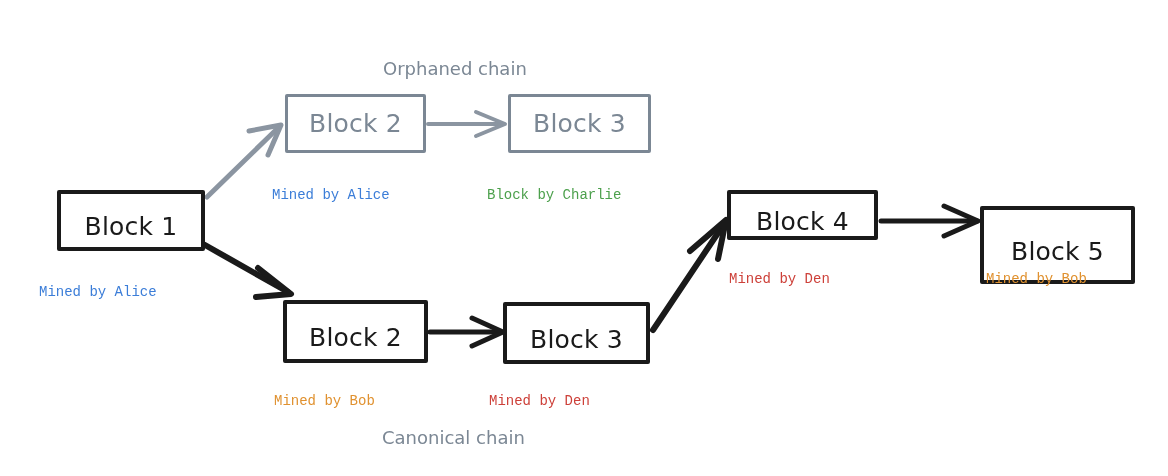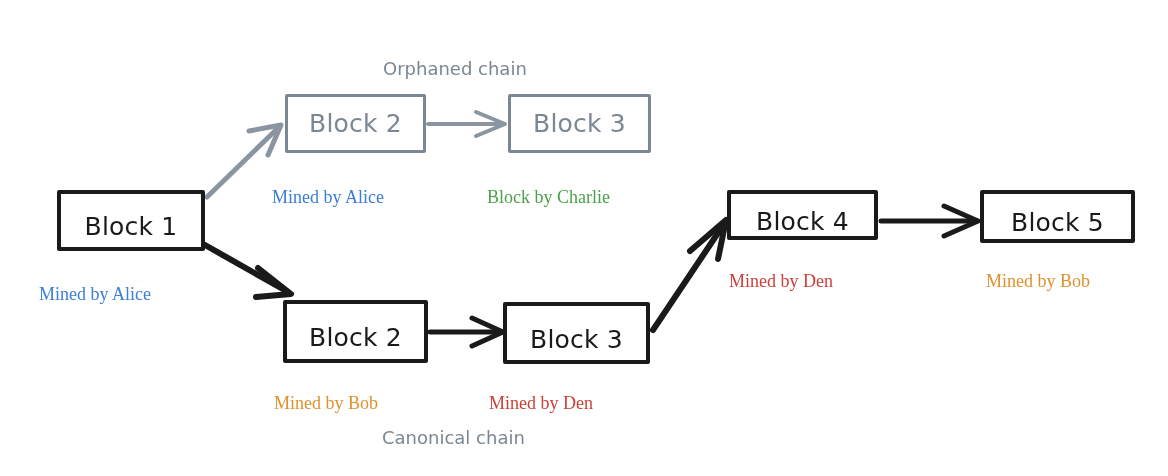--- a/index.html
+++ b/index.html
@@ -50,22 +50,22 @@
     margin-top: 12px;
   }
   .block.ghost {
     border: 3px solid #7b8794;
   }
   .block.ghost .block-label {
     color: #7b8794;
   }
   .miner {
     position: absolute;
-    font-family: Liberation Serif, serif;
-    font-size: 18px;
+    font-family: Liberation Mono, monospace;
+    font-size: 14px;
     line-height: 1;
     white-space: nowrap;
     z-index: 3;
   }
   .chain-caption {
     position: absolute;
     font-family: "DejaVu Sans", sans-serif;
     font-size: 18px;
     line-height: 1;
     white-space: nowrap;
@@ -128,21 +128,21 @@
   </div>
 
   <div class="block solid" style="left: 503px; top: 302px; width: 147px; height: 62px;">
     <span class="block-label">Block 3</span>
   </div>
 
   <div class="block solid" style="left: 727px; top: 190px; width: 151px; height: 50px;">
     <span class="block-label">Block 4</span>
   </div>
 
-  <div class="block solid" style="left: 980px; top: 190px; width: 155px; height: 53px;">
+  <div class="block solid" style="left: 980px; top: 206px; width: 155px; height: 78px;">
     <span class="block-label">Block 5</span>
   </div>
 
   <div class="miner" style="left: 39px; top: 285px; color: rgb(59, 125, 216);">Mined by Alice</div>
   <div class="miner" style="left: 272px; top: 188px; color: rgb(59, 125, 216);">Mined by Alice</div>
   <div class="miner" style="left: 487px; top: 188px; color: rgb(76, 160, 76);">Block by Charlie</div>
   <div class="miner" style="left: 274px; top: 394px; color: rgb(224, 145, 47);">Mined by Bob</div>
   <div class="miner" style="left: 489px; top: 394px; color: rgb(205, 64, 57);">Mined by Den</div>
   <div class="miner" style="left: 729px; top: 272px; color: rgb(205, 64, 57);">Mined by Den</div>
   <div class="miner" style="left: 986px; top: 272px; color: rgb(224, 145, 47);">Mined by Bob</div>

